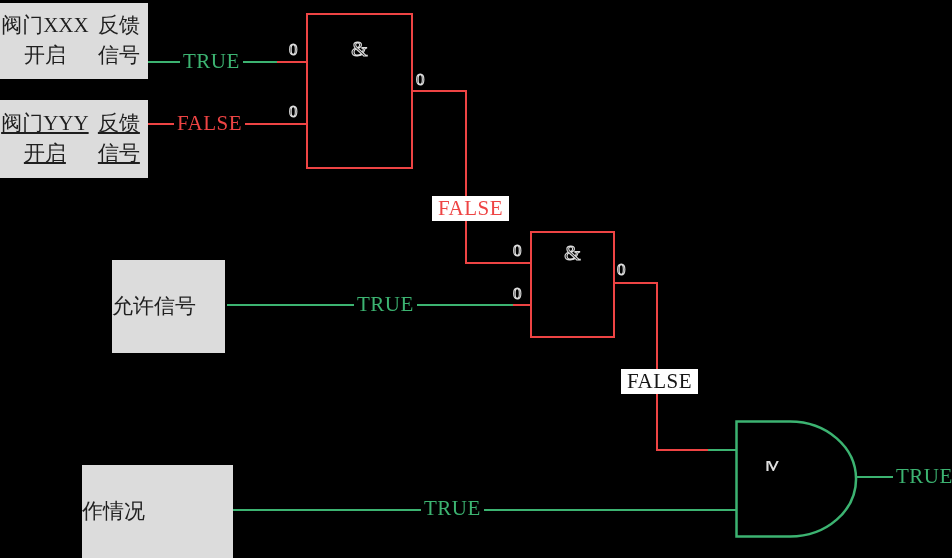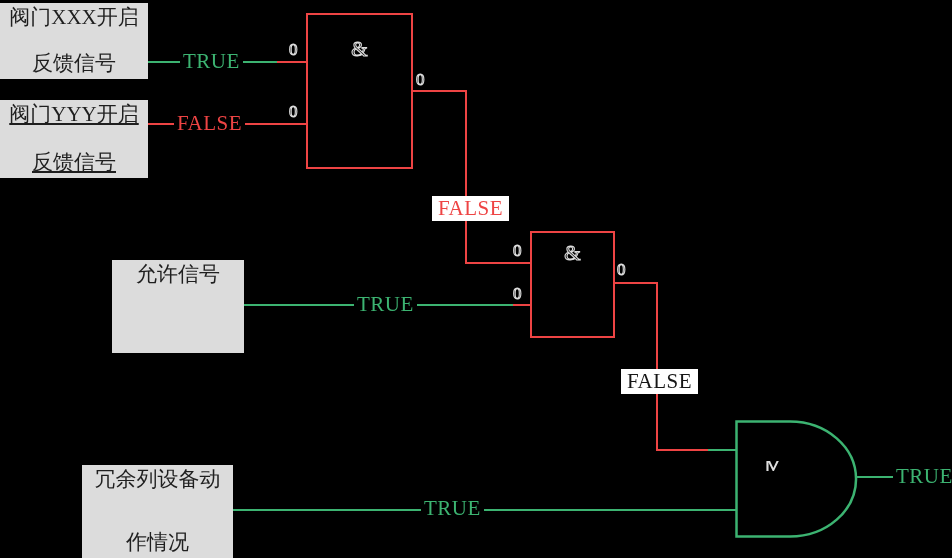--- a/index.html
+++ b/index.html
@@ -3,21 +3,21 @@
 <meta charset="utf-8">
 <style>
   html,body{margin:0;padding:0;}
   #canvas{
     position:relative;width:952px;height:558px;overflow:hidden;
     background:var(--background,#000);
     font-family:"Liberation Serif","DejaVu Serif",serif;
   }
   .inbox{
     position:absolute;background:var(--box-bg,#dcdcdc);color:var(--text-dark,#1f1f1f);
-    display:flex;flex-direction:column;justify-content:space-between;align-items:center;
+    display:flex;flex-direction:row;justify-content:flex-start;align-items:center;
     text-align:center;font-size:21px;line-height:1.42;z-index:2;
   }
   .wire{position:absolute;z-index:1;}
   .wire.green{background:var(--green,#3cb371);}
   .wire.red{background:var(--red,#ee4444);}
   .gate-and{
     position:absolute;border:2px solid var(--red,#ee4444);box-sizing:border-box;
     text-align:center;z-index:2;background:transparent;
   }
   .hollow{
@@ -51,25 +51,24 @@
 <div id="canvas">
 
   <div class="inbox" style="left:0;top:3px;width:148px;height:76px;">
     <span>阀门XXX开启</span>
     <span>反馈信号</span>
   </div>
   <div class="inbox" style="left:0;top:100px;width:148px;height:78px;text-decoration:underline;">
     <span>阀门YYY开启</span>
     <span>反馈信号</span>
   </div>
-  <div class="inbox" style="left:112px;top:260px;width:132px;height:93px;font-family:Liberation Serif, serif;">
+  <div class="inbox" style="left:112px;top:260px;width:113px;height:93px;font-family:Liberation Serif, serif;">
     <span>允许信号</span>
   </div>
   <div class="inbox" style="left:82px;top:465px;width:151px;height:93px;">
-    <span>冗余列设备动</span>
     <span>作情况</span>
   </div>
 
   <div class="wire green" style="left:148px;top:61px;width:129px;height:2px;"></div>
   <div class="wire red" style="left:277px;top:61px;width:30px;height:2px;"></div>
 
   <div class="wire red" style="left:148px;top:123px;width:159px;height:2px;"></div>
 
   <div class="wire red" style="left:413px;top:90px;width:54px;height:2px;"></div>
   <div class="wire red" style="left:465px;top:90px;width:2px;height:174px;"></div>

